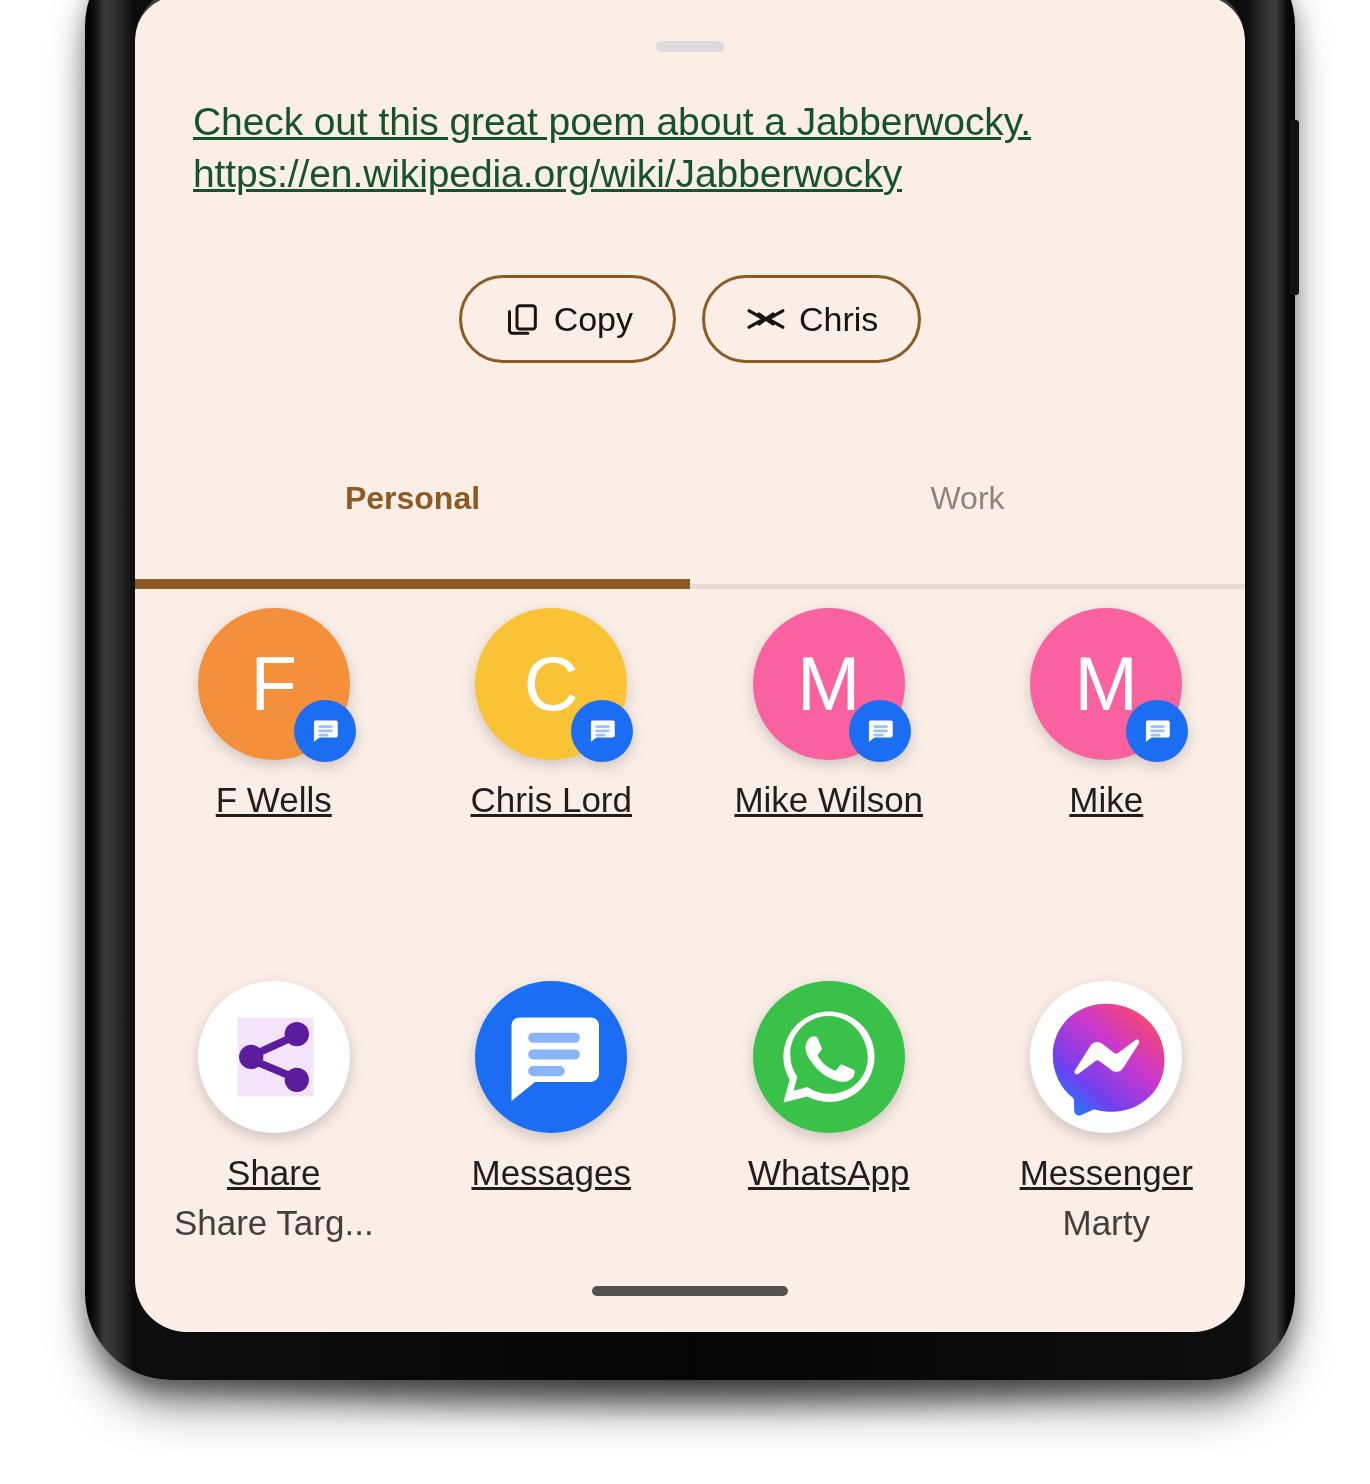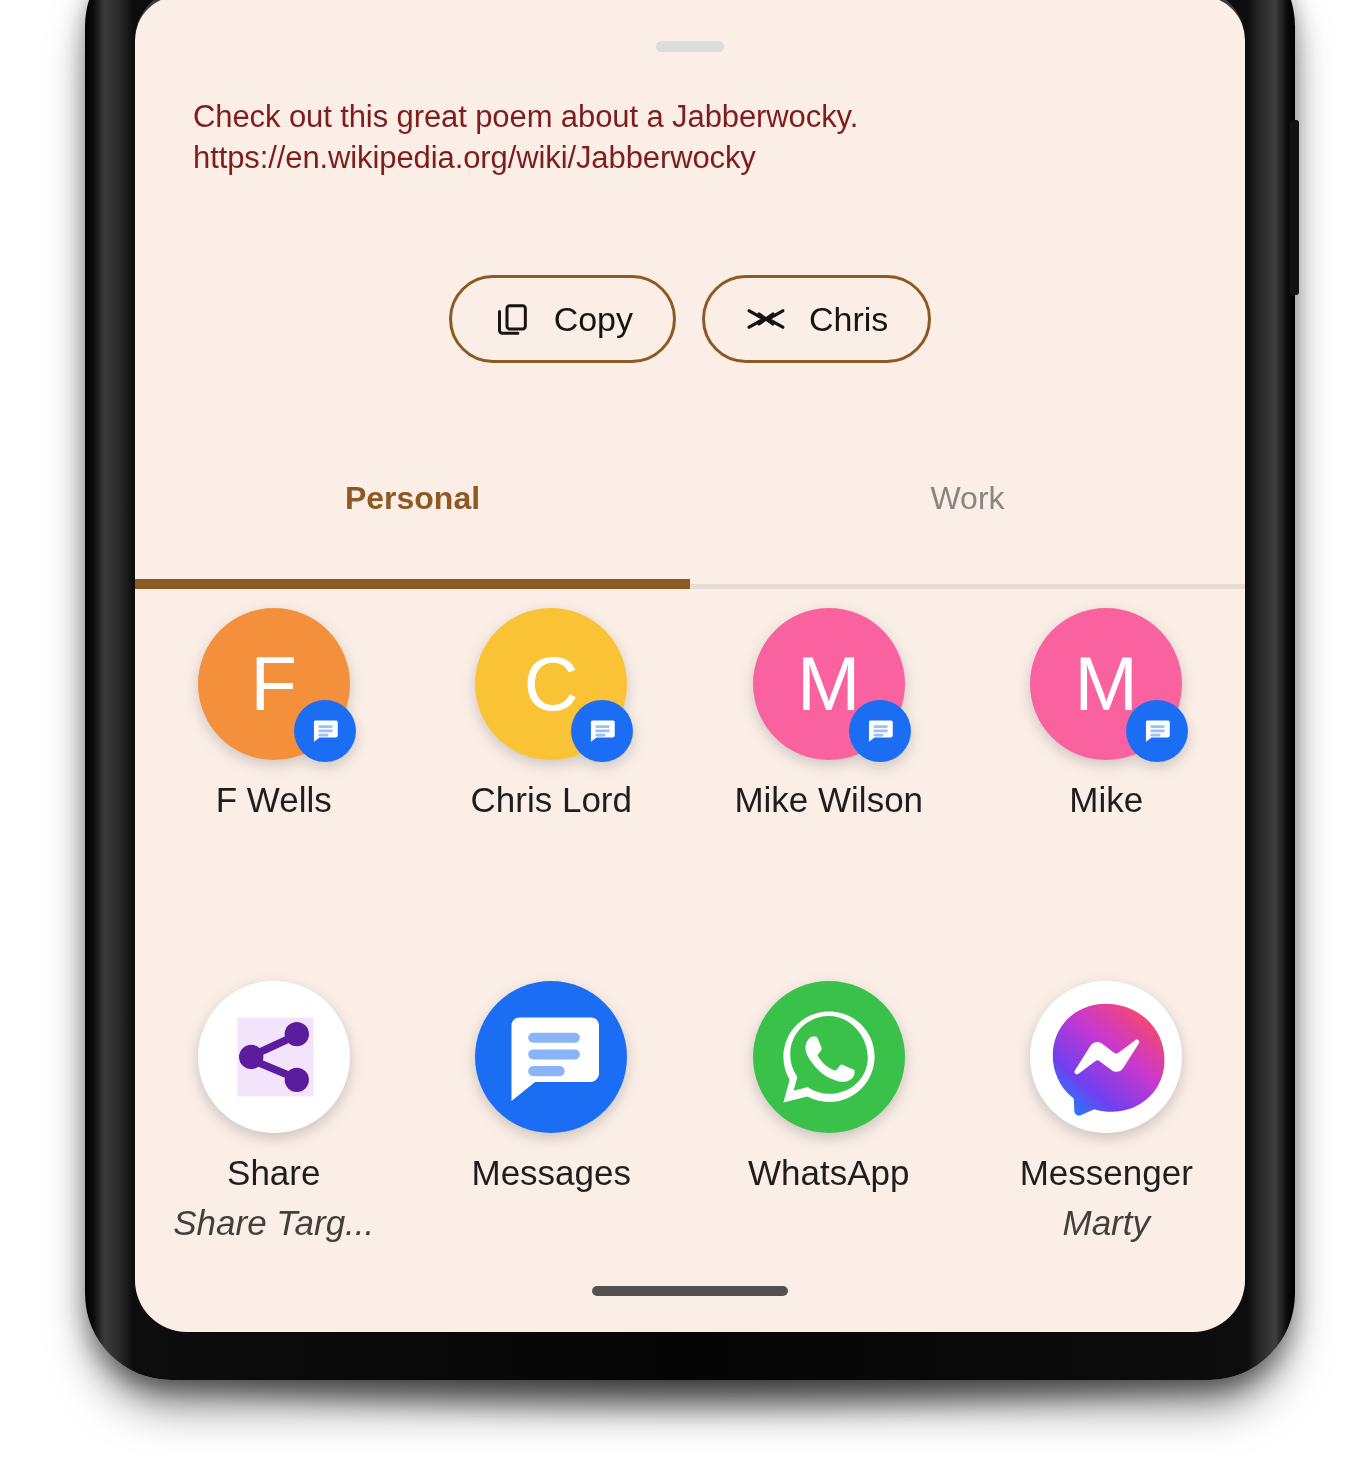--- a/index.html
+++ b/index.html
@@ -85,41 +85,42 @@
     border-radius: 6px;
     background: #dcdcdc;
   }
 
   
   #preview-text {
     position: absolute;
     left: 58px;
     right: 50px;
     top: 100px;
-    font-size: 31px;
+    font-size: 39px;
     line-height: 1.33;
-    color: #7f1d1d;
+    color: #14532d;
     letter-spacing: -0.1px;
     white-space: pre-line;
+    text-decoration: underline;
   }
 
   
   #actions {
     position: absolute;
     top: 279px;
     left: 0;
     right: 0;
     display: flex;
     justify-content: center;
     gap: 26px;
   }
   .chip {
     display: flex;
     align-items: center;
-    gap: 22px;
+    gap: 12px;
     height: 88px;
     padding: 0 40px;
     border: 3px solid #8d5a24;
     border-radius: 46px;
     background: transparent;
     color: #17150f;
     font-size: 34px;
     cursor: pointer;
     box-sizing: border-box;
   }
@@ -230,28 +231,28 @@
     justify-content: center;
     overflow: hidden;
   }
 
   .cell-label {
     margin-top: 20px;
     font-size: 35px;
     color: #201e1c;
     text-align: center;
     white-space: nowrap;
+    text-decoration: underline;
   }
   .cell-sublabel {
     margin-top: 10px;
     font-size: 35px;
     color: #433f3b;
     text-align: center;
     white-space: nowrap;
-    font-style: italic;
   }
 
   
   #gesture-bar {
     position: absolute;
     left: 50%;
     transform: translateX(-50%);
     bottom: 36px;
     width: 196px;
     height: 10px;

